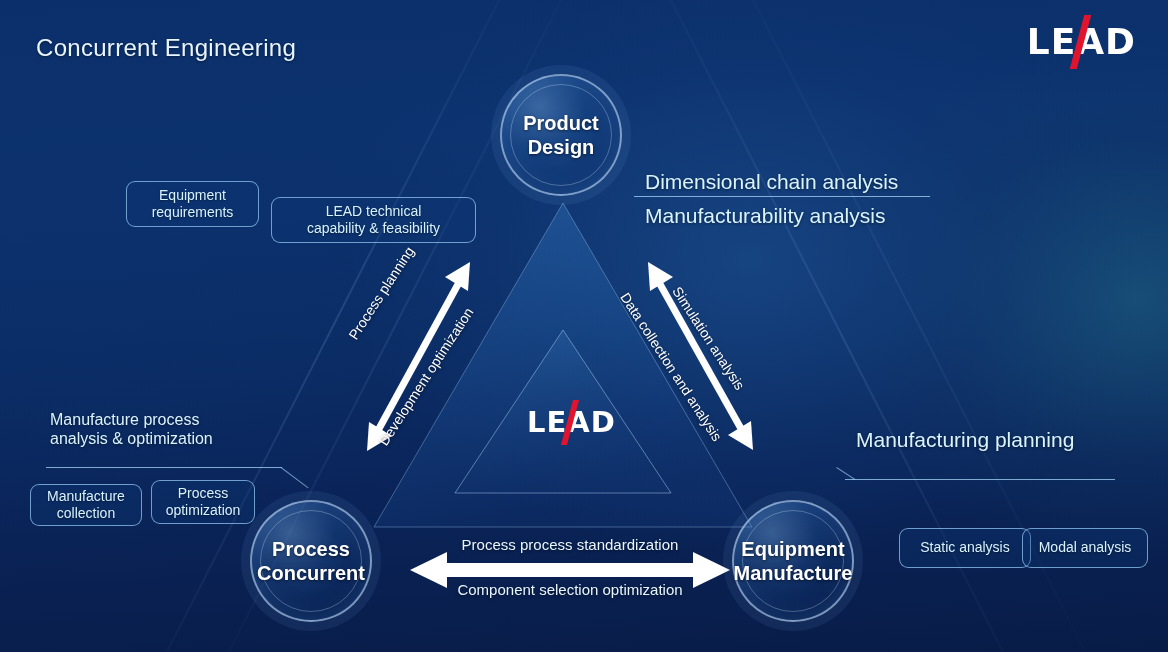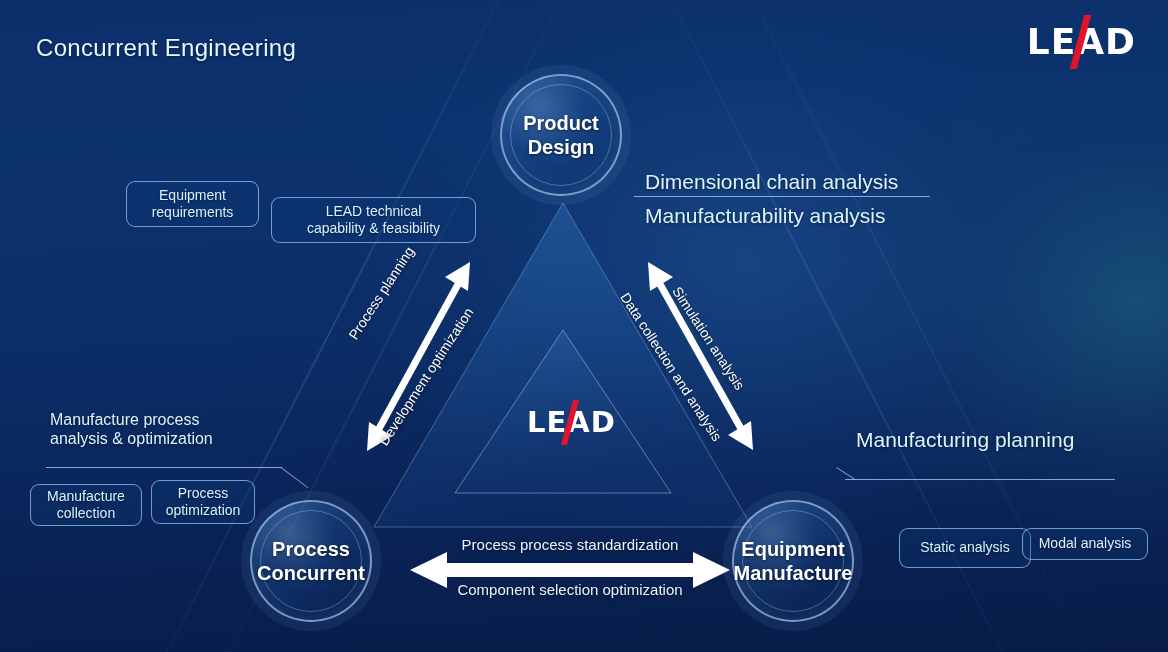--- a/index.html
+++ b/index.html
@@ -75,21 +75,21 @@
     display:flex;align-items:center;justify-content:center;
     background:rgba(14,55,118,.30);
     padding:0 8px;box-sizing:border-box;
     text-shadow:0 1px 2px rgba(0,0,0,.4);
   }
   #pill-customer{left:126px;top:181px;width:133px;height:46px;}
   #pill-leadtech{left:271px;top:181px;width:205px;height:46px;margin-top:16px;}
   #pill-manuinfo{left:30px;top:484px;width:112px;height:42px;}
   #pill-processopt{left:151px;top:480px;width:104px;height:44px;}
   #pill-static{left:899px;top:528px;width:132px;height:40px;}
-  #pill-modal{left:1022px;top:528px;width:126px;height:32px;}
+  #pill-modal{left:1022px;top:528px;width:126px;height:40px;}
 
   
   .hd{position:absolute;color:#d9f4ff;font-size:21px;line-height:1.5;text-shadow:0 1px 3px rgba(0,0,0,.45);}
   .rule{position:absolute;height:1px;background:rgba(165,215,250,.75);}
 
   #hd-dimensional{left:645px;top:166px;}
   #hd-manufacturability{left:645px;top:200px;}
   #rule-top{left:634px;top:196px;width:296px;}
 
   #hd-mfgplanning{left:856px;top:424px;}

